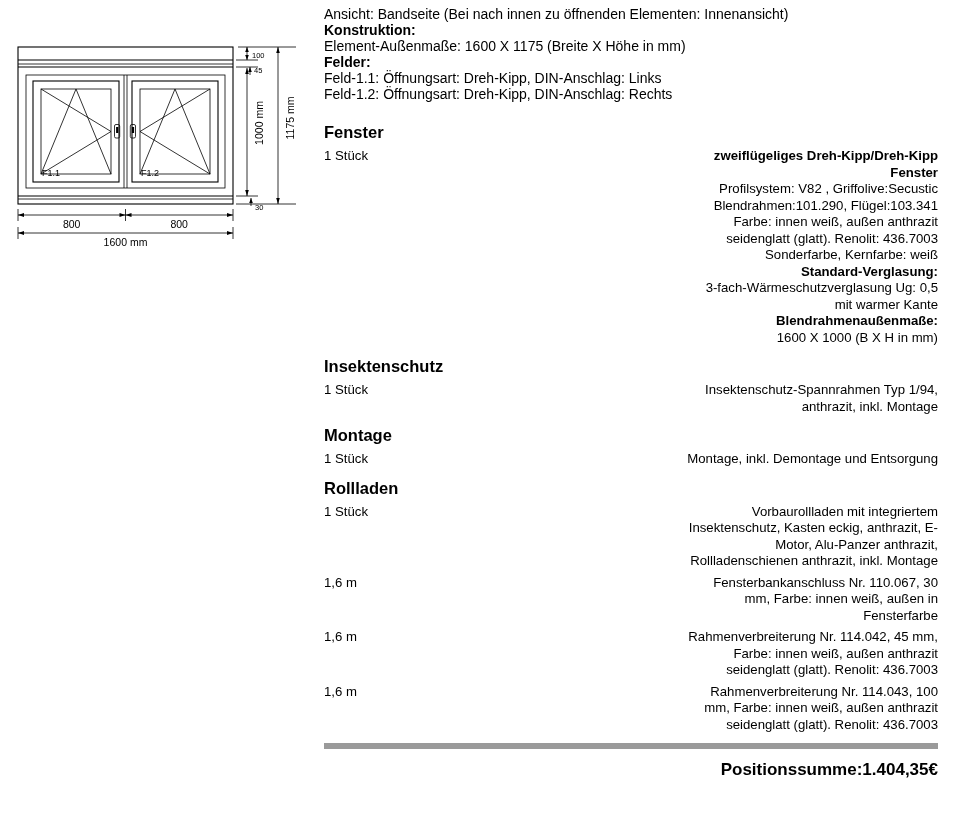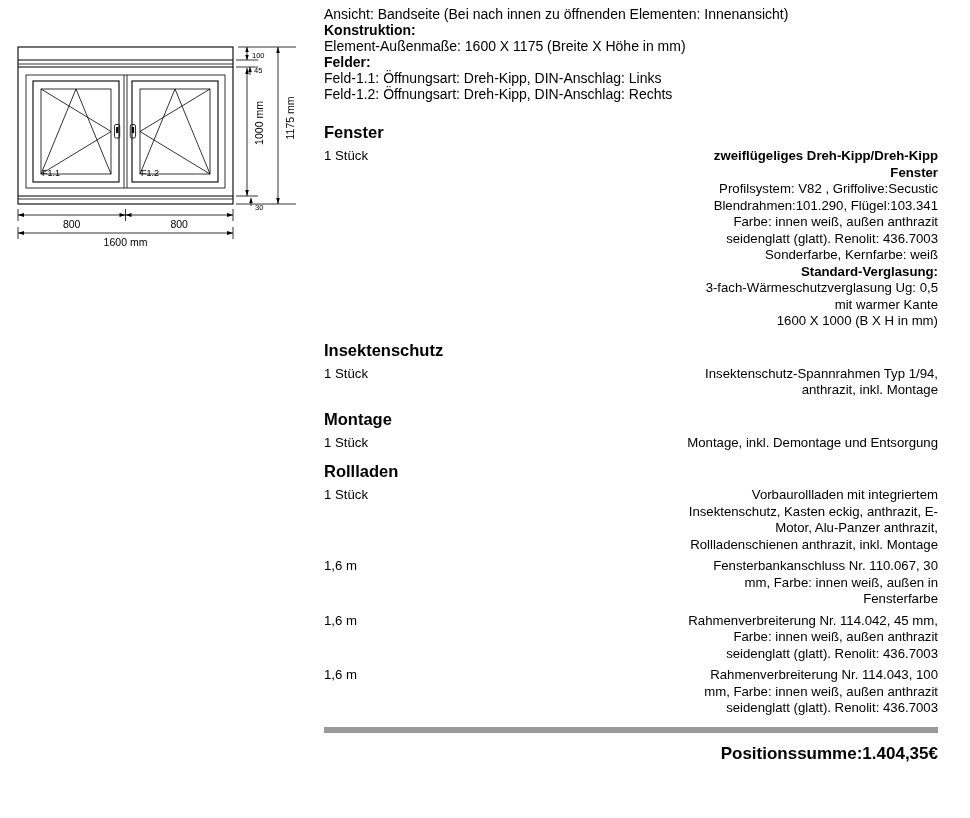--- a/index.html
+++ b/index.html
@@ -132,20 +132,21 @@
         <div class="dline b">zweiflügeliges Dreh-Kipp/Dreh-Kipp</div>
         <div class="dline b">Fenster</div>
         <div class="dline">Profilsystem: V82 , Griffolive:Secustic</div>
         <div class="dline">Blendrahmen:101.290, Flügel:103.341</div>
         <div class="dline">Farbe: innen weiß, außen anthrazit</div>
         <div class="dline">seidenglatt (glatt). Renolit: 436.7003</div>
         <div class="dline">Sonderfarbe, Kernfarbe: weiß</div>
         <div class="dline b">Standard-Verglasung:</div>
         <div class="dline">3-fach-Wärmeschutzverglasung Ug: 0,5</div>
         <div class="dline">mit warmer Kante</div>
+        <div class="dline b">Blendrahmenaußenmaße:</div>
         <div class="dline">&nbsp;1600 X 1000 (B X H in mm)</div>
       </div>
     </div>
 
     <div class="sec-h">Insektenschutz</div>
     <div class="item">
       <div class="qty">1 Stück</div>
       <div class="desc">
         <div class="dline">Insektenschutz-Spannrahmen Typ 1/94,</div>
         <div class="dline">anthrazit, inkl. Montage</div>

